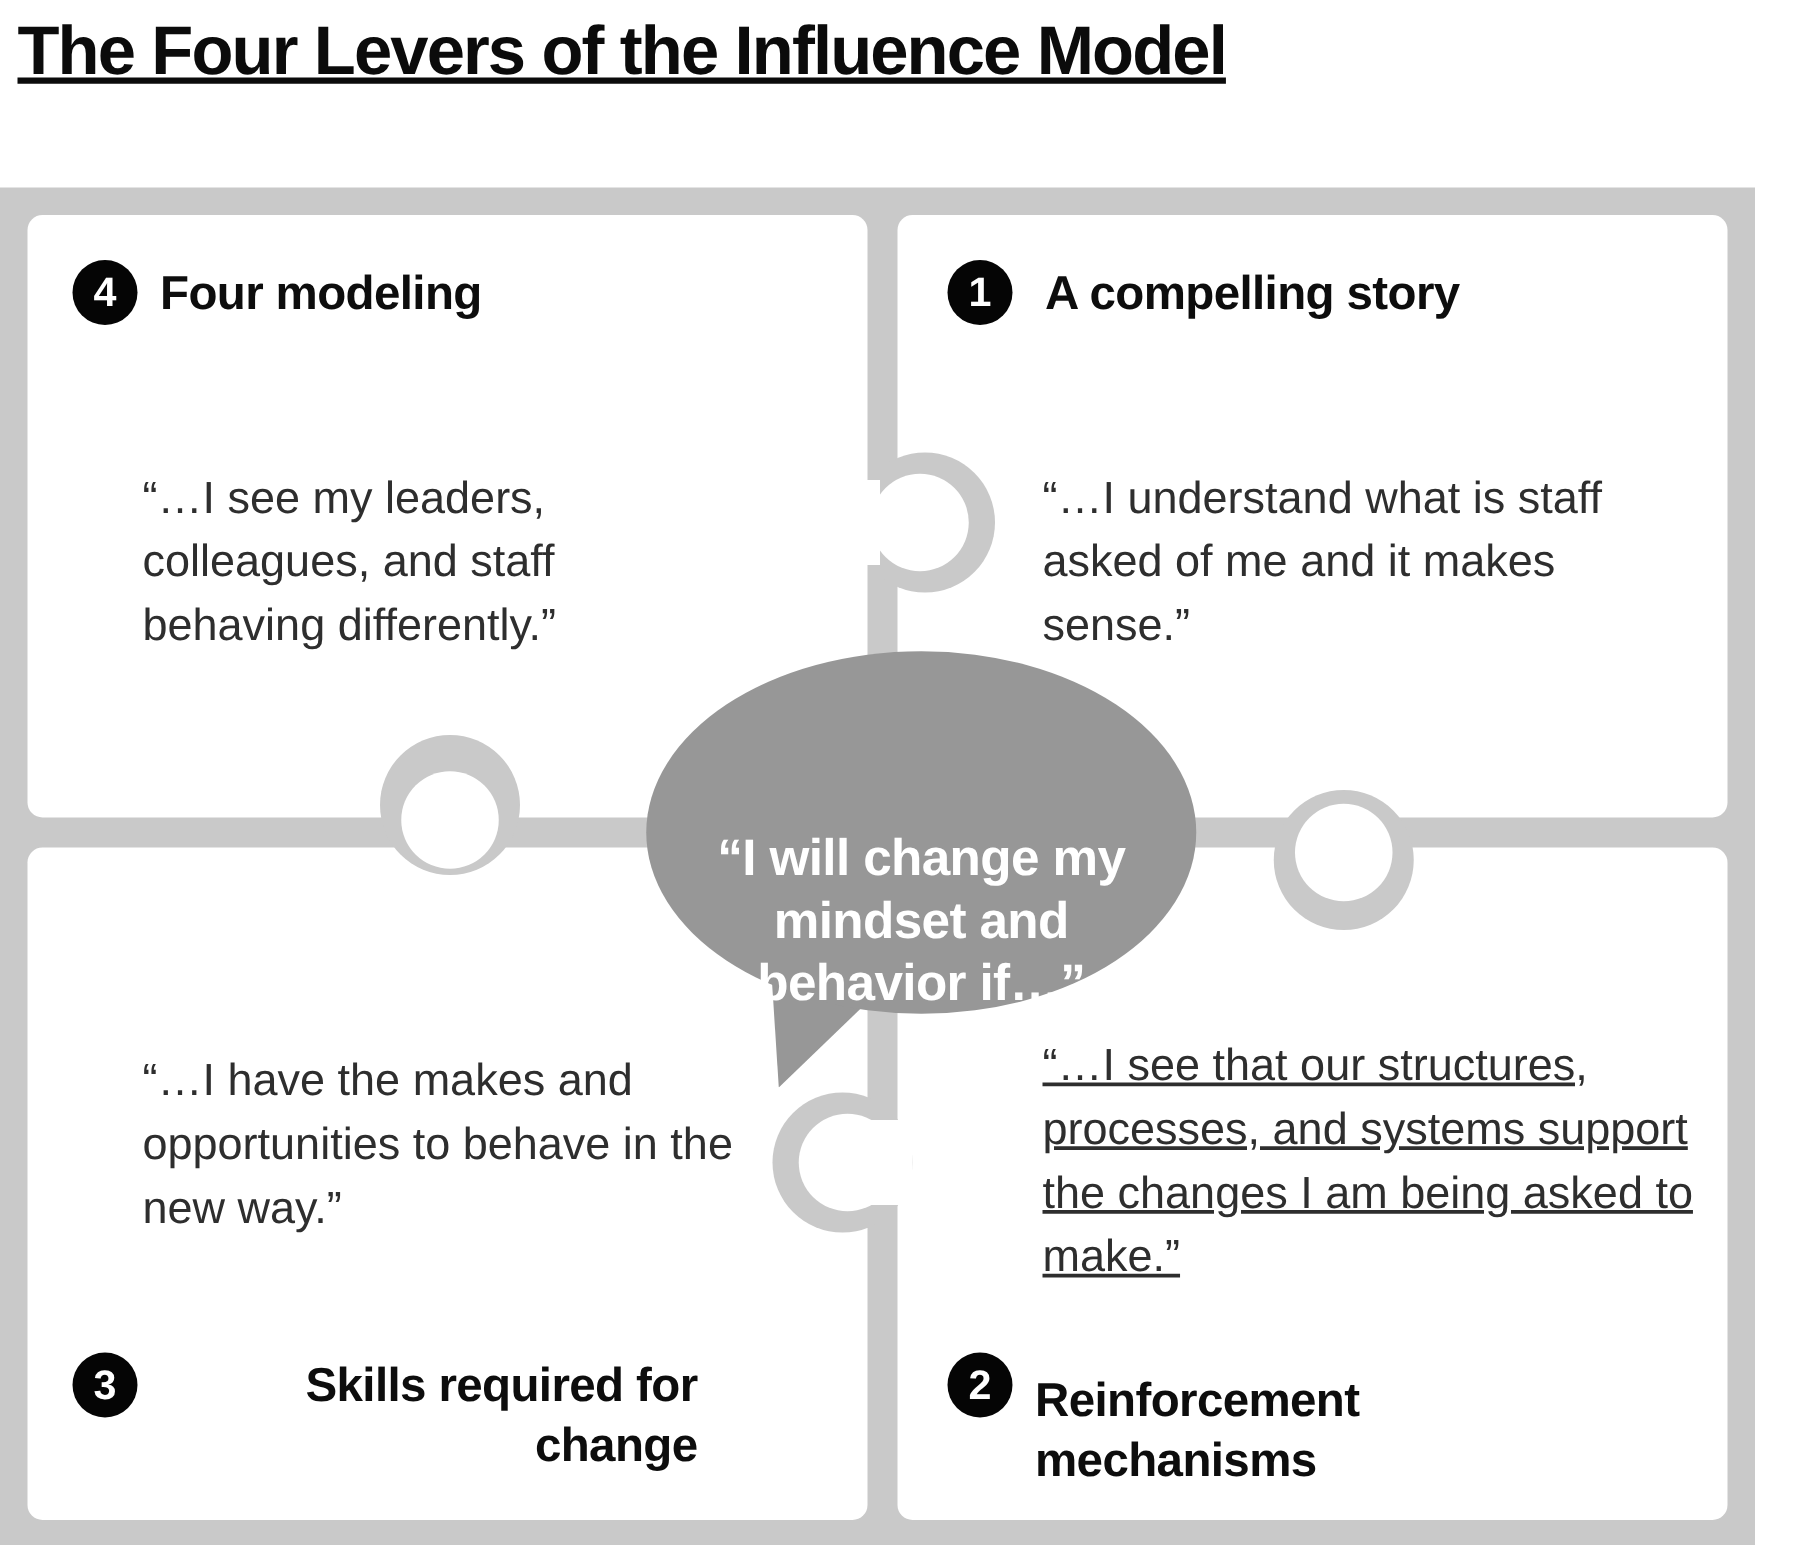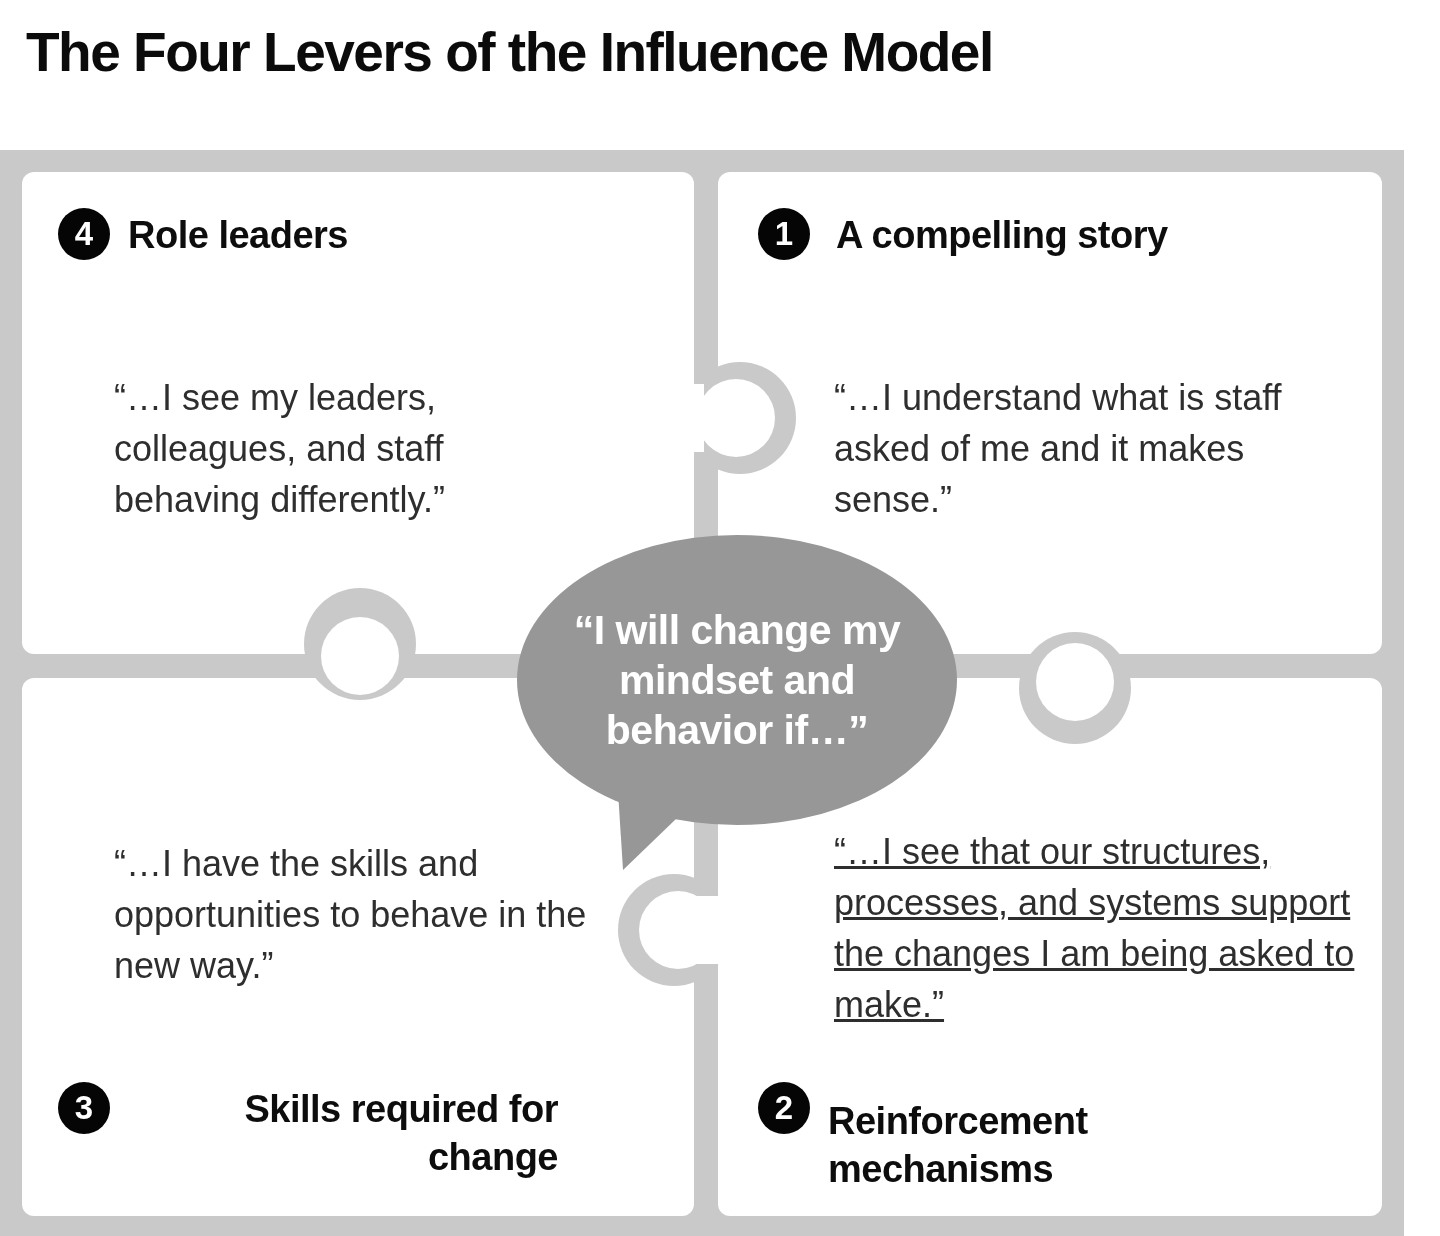--- a/index.html
+++ b/index.html
@@ -2,22 +2,22 @@
 <html><head>
 <meta charset="utf-8">
 <style>
   html,body{margin:0;padding:0;}
   body{
     width:1440px;height:1236px;background:#ffffff;
     font-family:"Liberation Sans","DejaVu Sans",sans-serif;
     position:relative;overflow:hidden;
   }
   .title{
-    position:absolute;left:10px;top:4px;margin:16px;
-    font-size:55px;font-weight:800;letter-spacing:-1.5px;color:#0b0b0b;
+    position:absolute;left:10px;top:4px;margin:4px;
+    font-size:55px;font-weight:800;letter-spacing:-1.5px;color:#0b0b0b;text-decoration:underline;
   }
   .board{
     position:absolute;left:0;top:150px;width:1404px;height:1086px;
     background:#c9c9c9;
   }
   .piece{
     position:absolute;background:#ffffff;border-radius:12px;z-index:1;
   }
   .piece.tl{left:22px;top:22px;width:672px;height:482px;}
   .piece.tr{left:718px;top:22px;width:664px;height:482px;}
@@ -67,23 +67,23 @@
   .bl .badge{left:36px;top:404px;}
   .bl .plabel{left:106px;top:408px;width:430px;text-align:right;}
   .bl .quote{left:92px;top:160px;width:520px;}
 
   .br .badge{left:40px;top:404px;}
   .br .plabel{left:110px;top:420px;width:350px;}
   .br .quote{left:116px;top:148px;width:545px;text-decoration:underline;}
 
   
   .bubble{
-    position:absolute;left:517px;top:385px;width:440px;height:290px;
+    position:absolute;left:517px;top:371px;width:440px;height:290px;
     background:#979797;border-radius:50%;z-index:6;
-    display:flex;align-items:center;justify-content:center;
+    display:flex;align-items:flex-end;justify-content:center;
   }
   .bubble-text{
     width:350px;text-align:center;color:#ffffff;
     font-size:41px;font-weight:800;line-height:1.22;letter-spacing:-0.5px;
   }
   .bubble-tail{
     position:absolute;left:612px;top:620px;width:92px;height:100px;
     background:#979797;z-index:5;
     clip-path:polygon(12% 100%, 5% 0, 100% 22%);
   }
@@ -92,34 +92,34 @@
 <body>
 
 <div>
 
   <h1 class="title">The Four Levers of the Influence Model</h1>
 
   <div class="board">
 
     <div class="piece tl">
       <div class="badge">4</div>
-      <div class="plabel">Role leaders</div>
+      <div class="plabel">Four modeling</div>
       <div class="quote">“…I see my leaders, colleagues, and staff behaving differently.”</div>
     </div>
 
     <div class="piece tr">
       <div class="badge">1</div>
       <div class="plabel">A compelling story</div>
       <div class="quote">“…I understand what is staff asked of me and it makes sense.”</div>
     </div>
 
     <div class="piece bl">
       <div class="badge">3</div>
       <div class="plabel">Skills required for change</div>
-      <div class="quote">“…I have the skills and opportunities to behave in the new way.”</div>
+      <div class="quote">“…I have the makes and opportunities to behave in the new way.”</div>
     </div>
 
     <div class="piece br">
       <div class="badge">2</div>
       <div class="plabel">Reinforcement mechanisms</div>
       <div class="quote">“…I see that our structures, processes, and systems support the changes I am being asked to make.”</div>
     </div>
 
     <div class="ring t1"></div>
     <div class="knob t1"></div>

